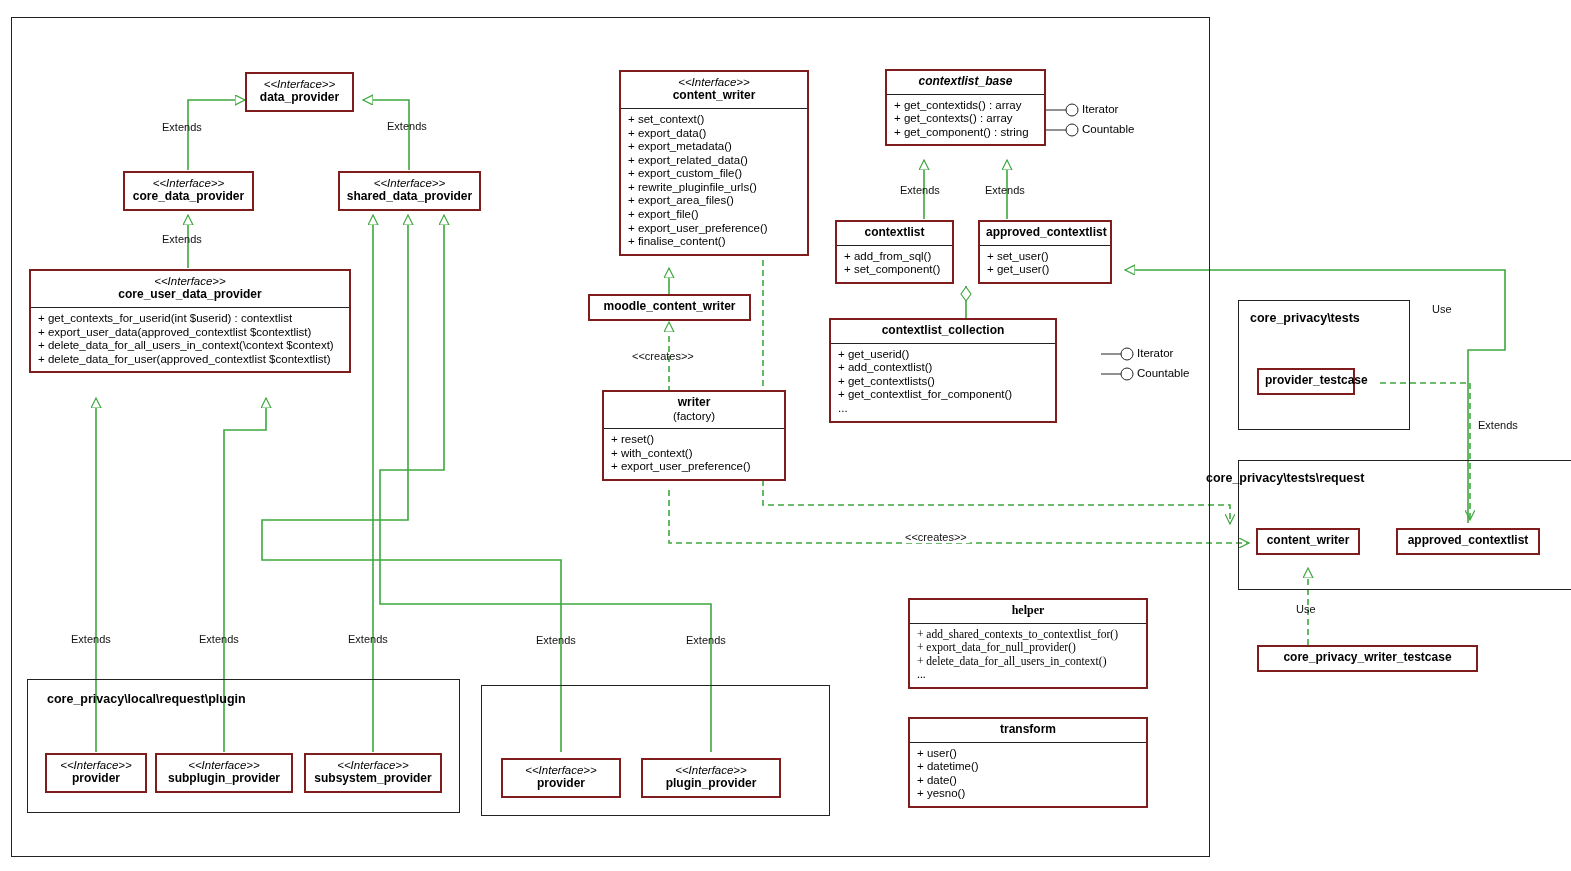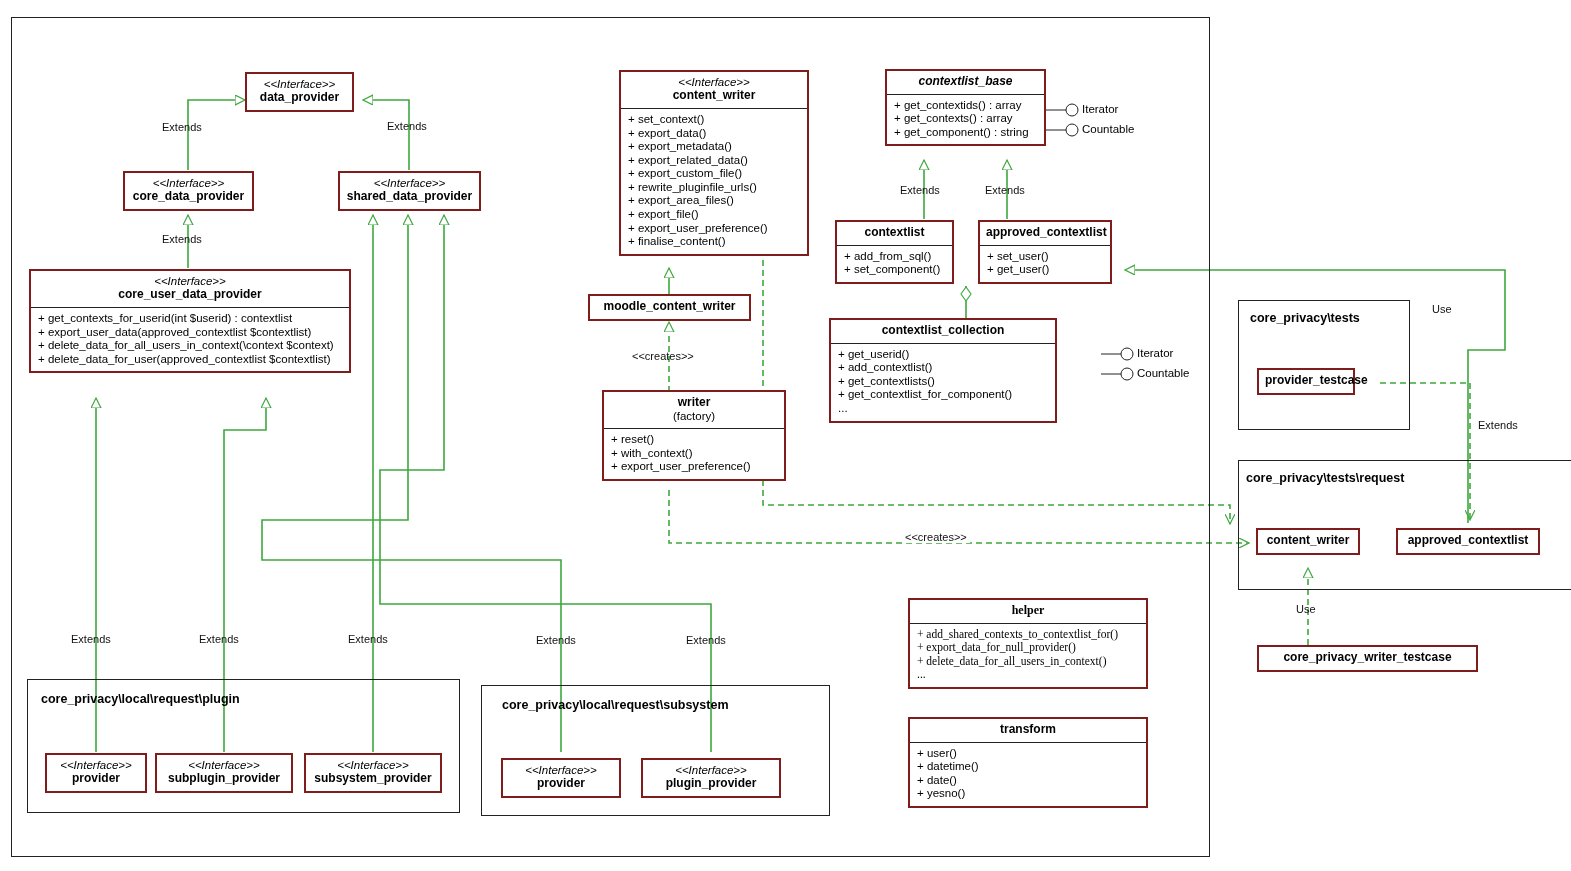--- a/index.html
+++ b/index.html
@@ -94,30 +94,29 @@
   }
 </style>
 </head>
 <body>
 
 <div id="stage">
 
   <div class="pkg" style="left:11px; top:17px; width:1199px; height:840px;"></div>
 
   <div class="pkg" style="left:27px; top:679px; width:433px; height:134px;"></div>
-  <div class="pkg-tab" style="left:27px; top:685px; width:262px; border:none; background:transparent; padding-left:14px;">core_privacy\local\request\plugin</div>
+  <div class="pkg-tab" style="left:27px; top:685px; width:262px; border:none; background:transparent; padding-left:20px;">core_privacy\local\request\plugin</div>
 
   <div class="pkg" style="left:481px; top:685px; width:349px; height:131px;"></div>
-  <div class="pkg-tab" style="left:481px; top:691px; width:300px; border:none; background:transparent; padding-left:21px;">core_privacy\local\request\subsystem</div>
 
   <div class="pkg" style="left:1238px; top:300px; width:172px; height:130px;"></div>
   <div class="pkg-tab" style="left:1238px; top:304px; width:150px; border:none; background:transparent; padding-left:12px;">core_privacy\tests</div>
 
   <div class="pkg" style="left:1238px; top:460px; width:340px; height:130px;"></div>
-  <div class="pkg-tab" style="left:1238px; top:464px; width:208px; border:none; background:transparent; padding-left:8px;">core_privacy\tests\request</div>
+  <div class="pkg-tab" style="left:1198px; top:464px; width:208px; border:none; background:transparent; padding-left:8px;">core_privacy\tests\request</div>
 
   <svg class="layer" xmlns="http://www.w3.org/2000/svg">
     <defs>
       <marker id="hollowTri" markerWidth="12" markerHeight="12" refX="10" refY="5" orient="auto" markerUnits="userSpaceOnUse">
         <path d="M0,0 L10,5 L0,10 z" fill="#ffffff" stroke="#3ea83e" stroke-width="1.2"></path>
       </marker>
       <marker id="hollowTriDash" markerWidth="12" markerHeight="12" refX="10" refY="5" orient="auto" markerUnits="userSpaceOnUse">
         <path d="M0,0 L10,5 L0,10 z" fill="#ffffff" stroke="#3ea83e" stroke-width="1.2"></path>
       </marker>
       <marker id="openArrow" markerWidth="11" markerHeight="10" refX="10" refY="5" orient="auto" markerUnits="userSpaceOnUse">

